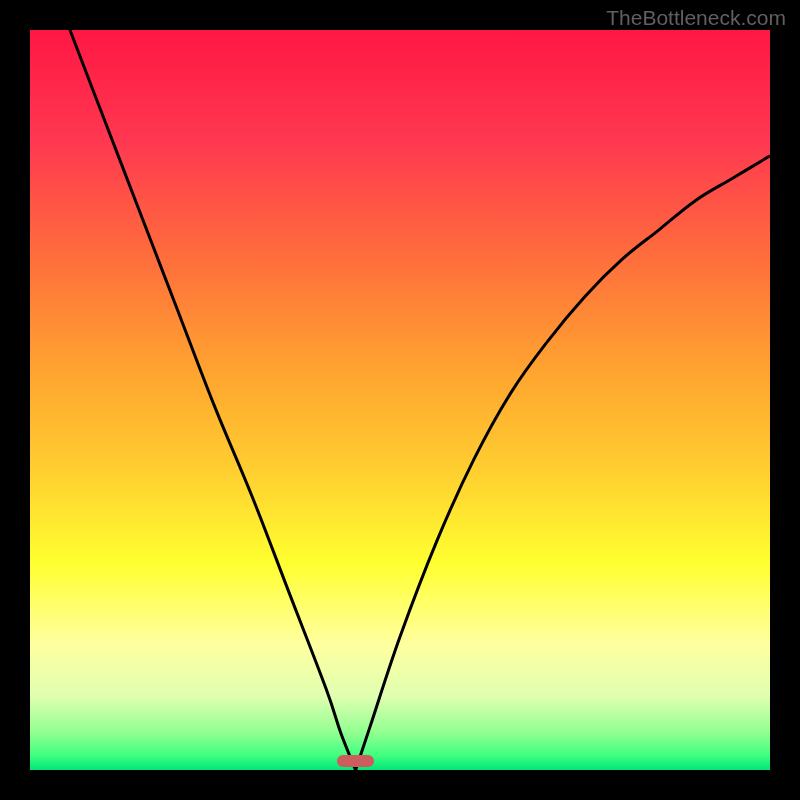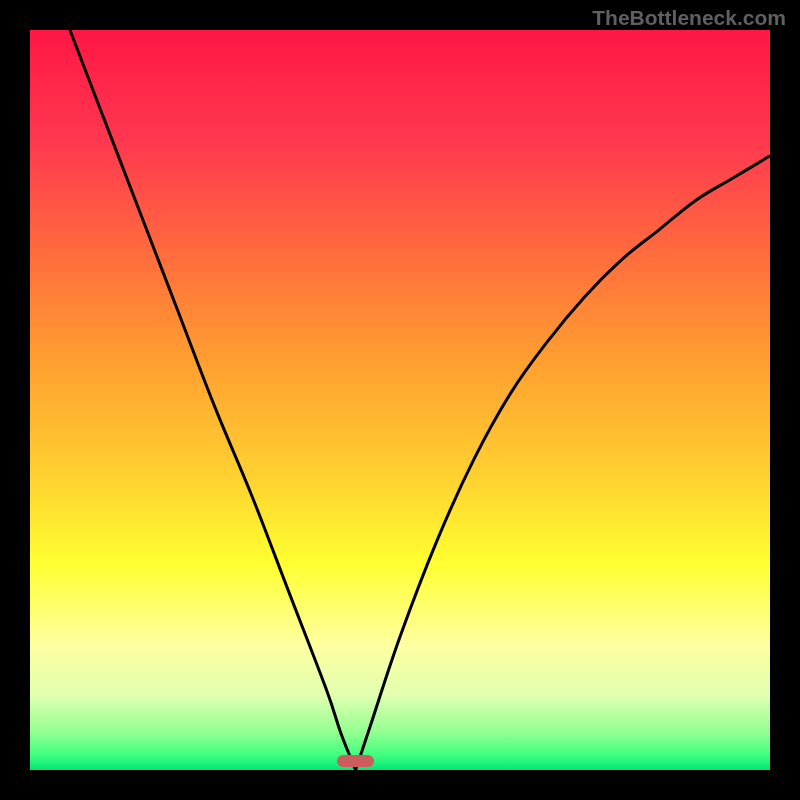--- a/index.html
+++ b/index.html
@@ -13,21 +13,21 @@
       background: #000;
       position: relative;
       font-family: Arial, sans-serif;
     }
     .watermark {
       position: absolute;
       top: 6px;
       right: 14px;
       color: #606060;
       font-size: 21px;
-      font-weight: bold;
+      font-weight: normal;
       z-index: 10;
       text-align: right;
     }
     .chart-container {
       position: absolute;
       top: 30px;
       left: 30px;
       width: 740px;
       height: 740px;
     }

